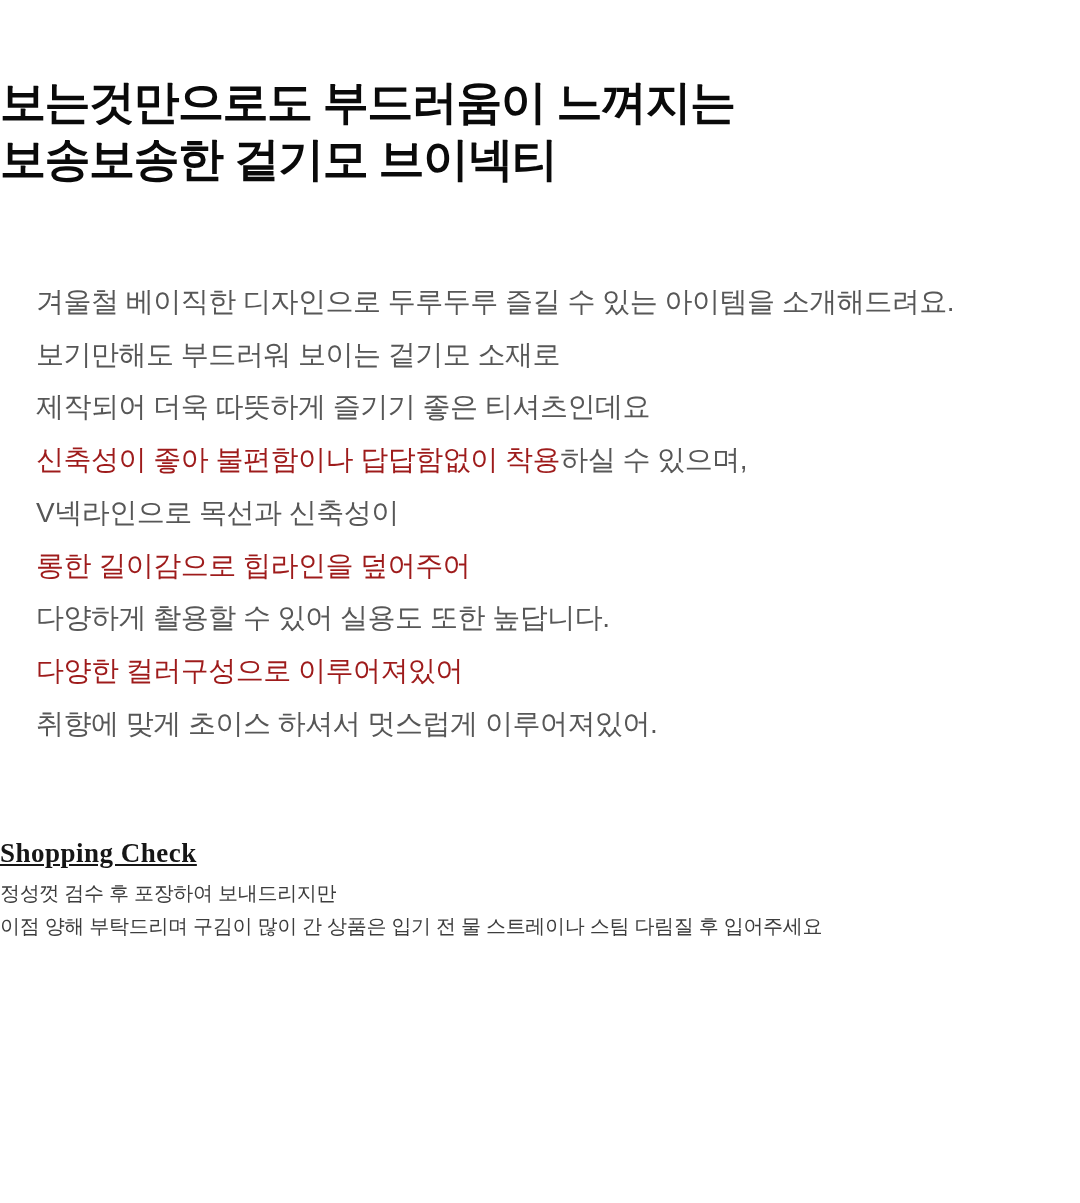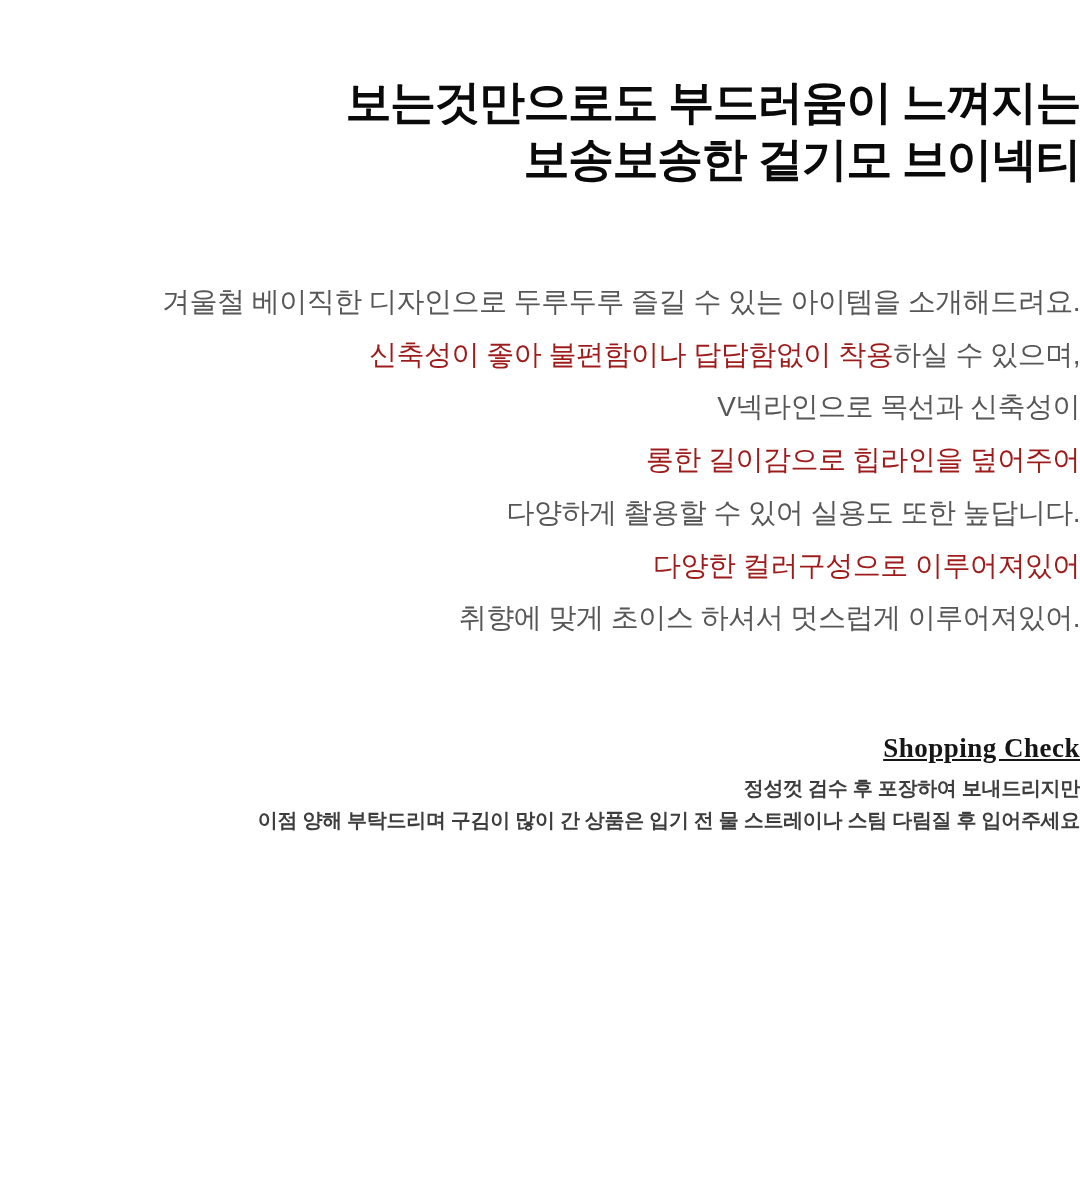--- a/index.html
+++ b/index.html
@@ -12,76 +12,77 @@
   * { margin: 0; padding: 0; box-sizing: border-box; }
   html, body {
     background: var(--background);
     font-family: "Liberation Sans", sans-serif;
   }
   .page {
     width: 1080px;
     height: 1203px;
     margin: 0 auto;
     background: var(--background);
-    text-align: right;
+    text-align: left;
     overflow: hidden;
   }
   .title {
     padding-top: 74px;
     font-size: 46px;
     line-height: 57px;
     font-weight: 700;
     letter-spacing: -1.5px;
     color: var(--title);
   }
   .title-line { display: block; }
   .description {
     margin-top: 88px;
     font-size: 28px;
     line-height: 52.7px;
     font-weight: 300;
     letter-spacing: -0.5px;
     color: var(--body);
   }
-  .desc-line { display: block; white-space: nowrap; }
+  .desc-line { display: block; white-space: nowrap; margin-left: 36px; }
   .seg-accent { color: var(--accent); }
   .seg-body { color: var(--body); }
   .shopping-check { margin-top: 85px; }
   .sc-heading {
     font-family: "Liberation Serif", serif;
     font-size: 27px;
     line-height: 36px;
     font-weight: 600;
     letter-spacing: 0.5px;
     color: #161616;
     text-decoration: underline;
   }
   .sc-notes {
     margin-top: 6px;
     font-size: 20px;
     line-height: 32.5px;
-    font-weight: 700;
+    font-weight: 400;
     letter-spacing: -0.3px;
     color: var(--footnote);
-    margin-left: 28px;
   }
   .sc-note { display: block; white-space: nowrap; }
 </style>
 </head>
 <body>
 
 <div class="page">
 
   <h1 class="title">
     <span class="title-line">보는것만으로도 부드러움이 느껴지는</span>
     <span class="title-line">보송보송한 겉기모 브이넥티</span>
   </h1>
 
   <div class="description" id="description">
       <div class="desc-line"><span class="seg-body">겨울철 베이직한 디자인으로 두루두루 즐길 수 있는 아이템을 소개해드려요.</span></div>
+      <div class="desc-line"><span class="seg-body">보기만해도 부드러워 보이는 겉기모 소재로</span></div>
+      <div class="desc-line"><span class="seg-body">제작되어 더욱 따뜻하게 즐기기 좋은 티셔츠인데요</span></div>
       <div class="desc-line"><span class="seg-accent">신축성이 좋아 불편함이나 답답함없이 착용</span><span class="seg-body">하실 수 있으며,</span></div>
       <div class="desc-line"><span class="seg-body">V넥라인으로 목선과 신축성이</span></div>
       <div class="desc-line"><span class="seg-accent">롱한 길이감으로 힙라인을 덮어주어</span></div>
       <div class="desc-line"><span class="seg-body">다양하게 촬용할 수 있어 실용도 또한 높답니다.</span></div>
       <div class="desc-line"><span class="seg-accent">다양한 컬러구성으로 이루어져있어</span></div>
       <div class="desc-line"><span class="seg-body">취향에 맞게 초이스 하셔서 멋스럽게 이루어져있어.</span></div>
     </div>
 
   <div class="shopping-check">
     <h2 class="sc-heading">Shopping Check</h2>

